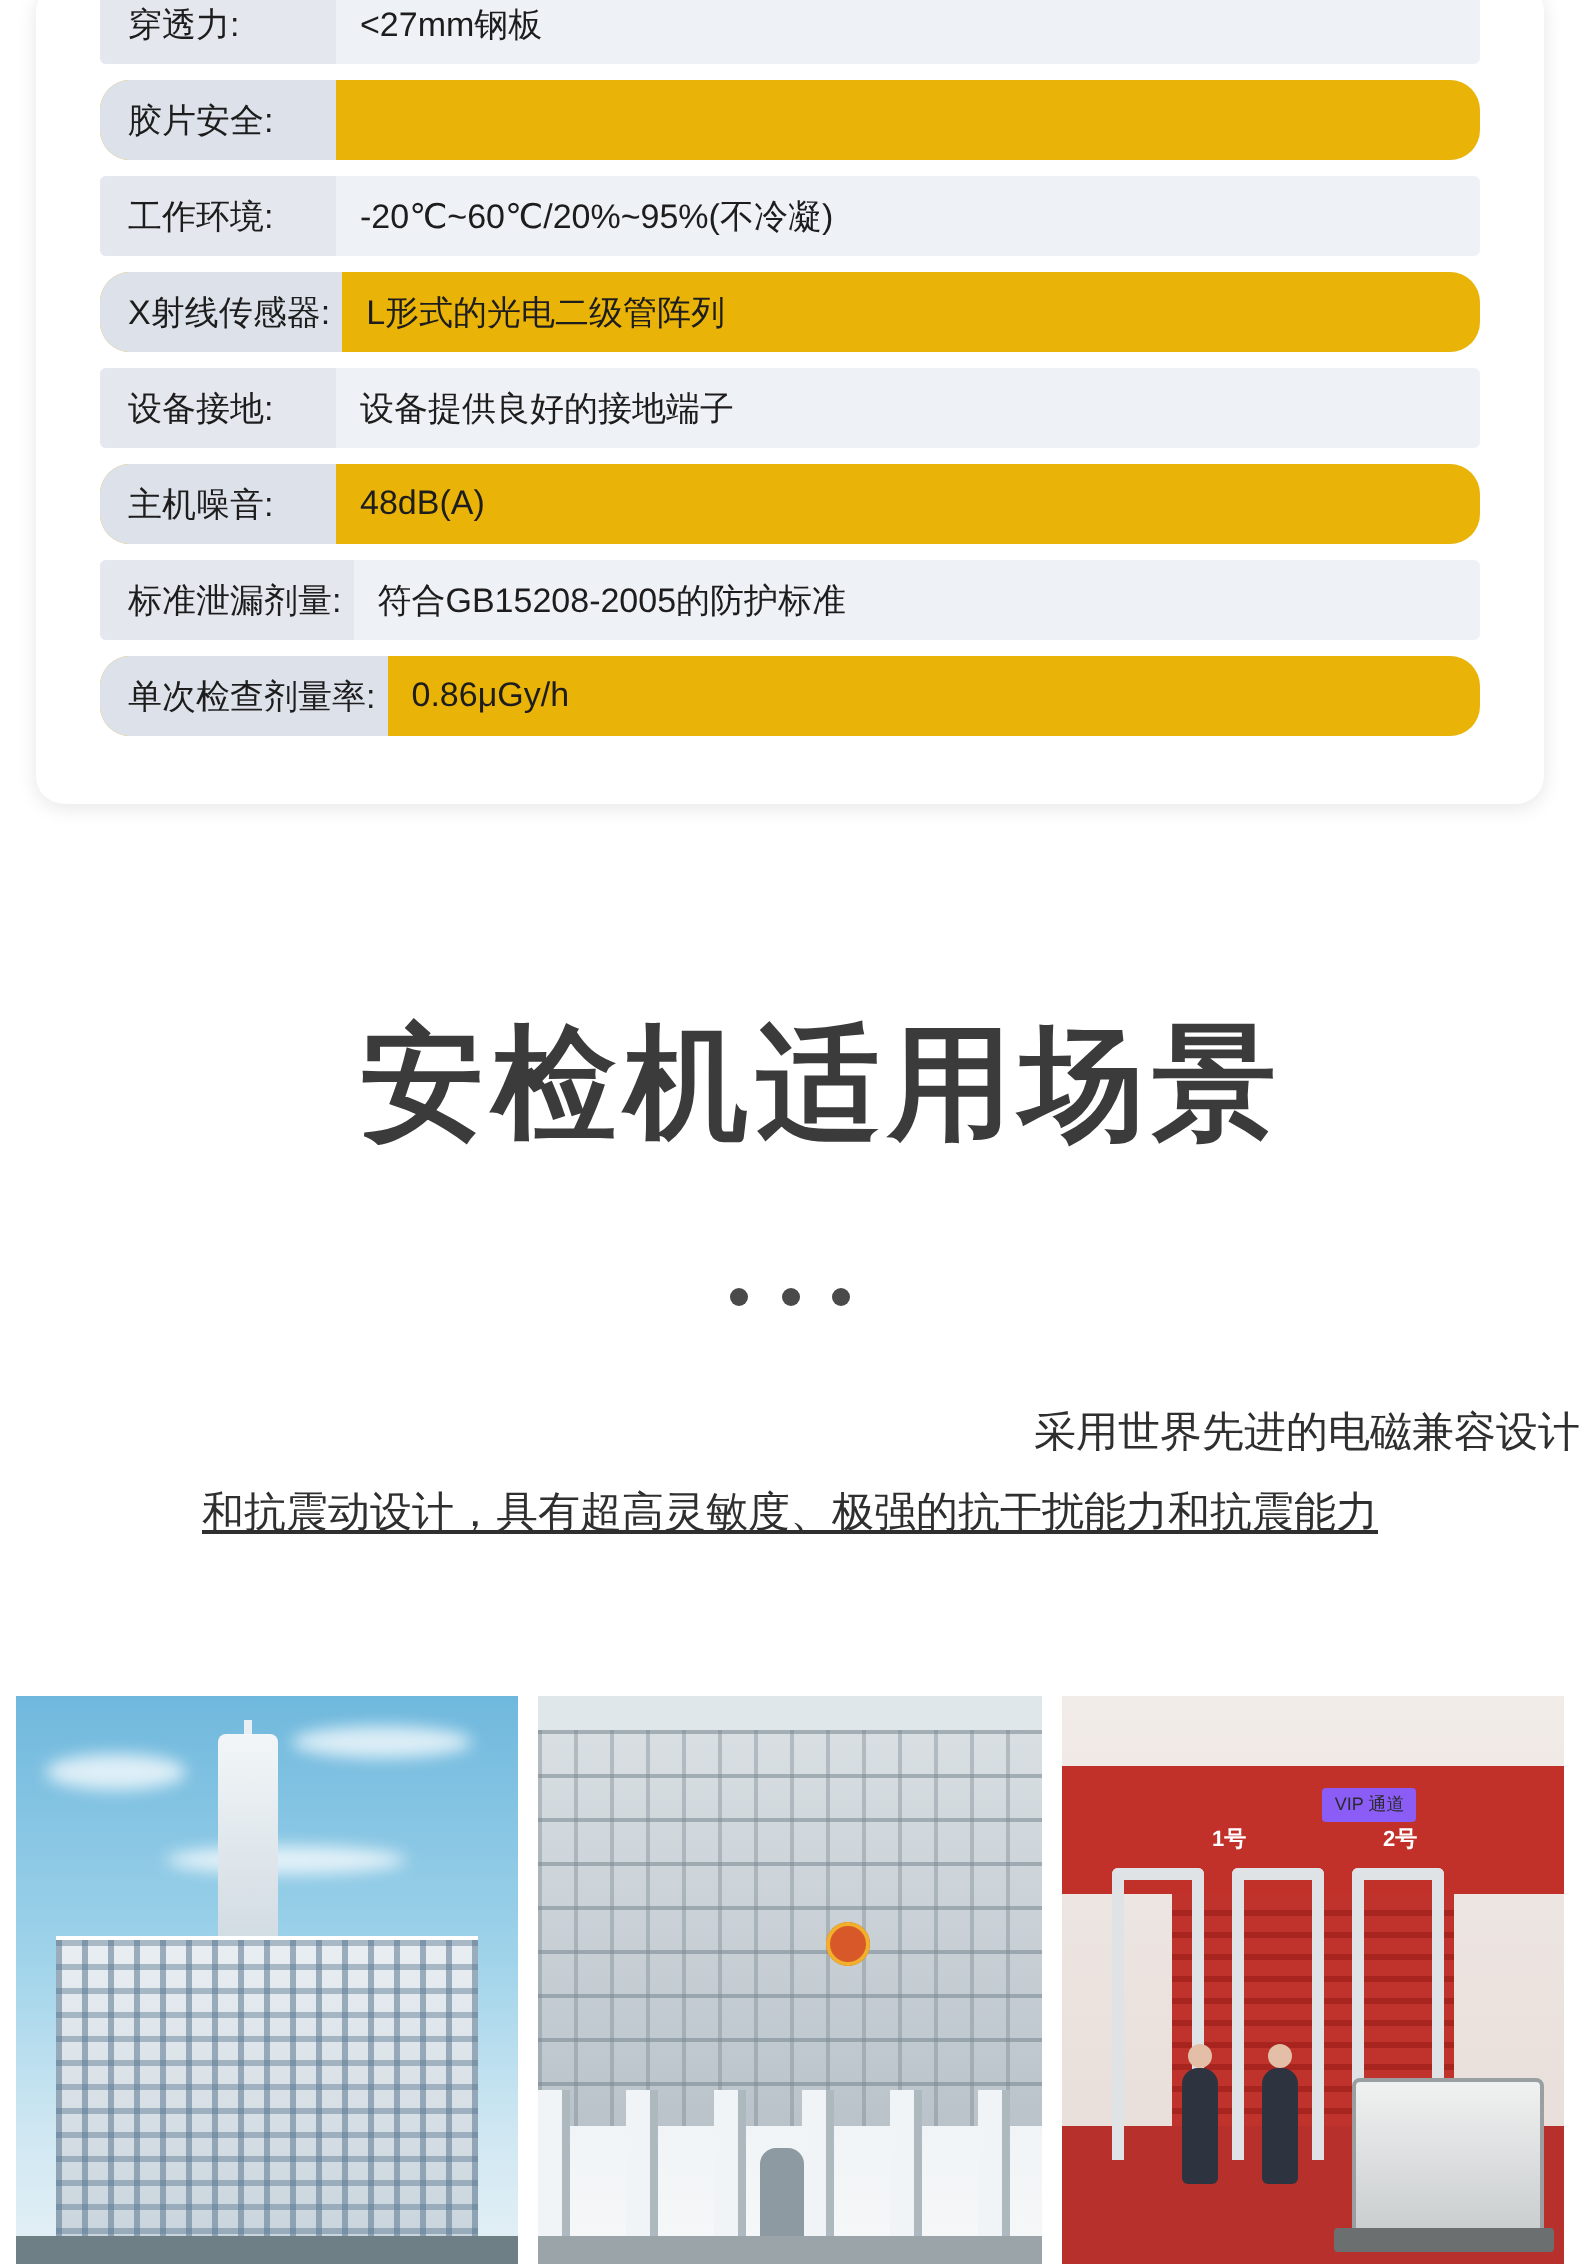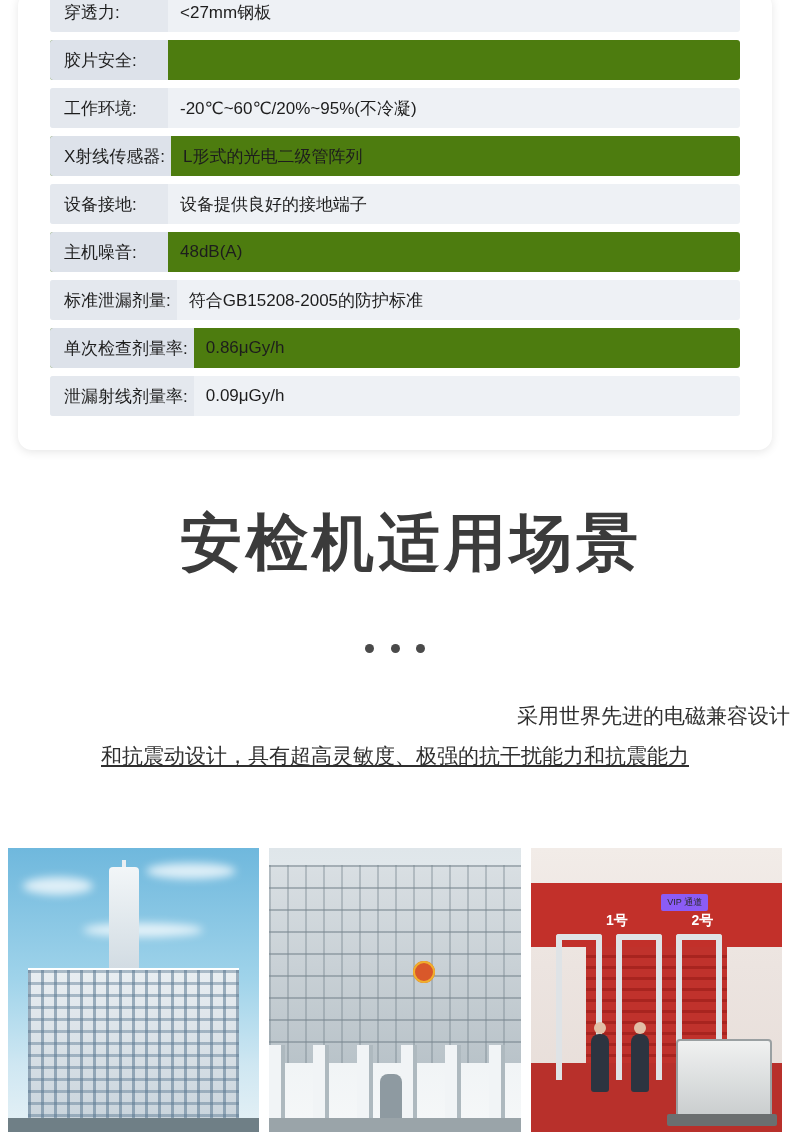--- a/index.html
+++ b/index.html
@@ -35,21 +35,22 @@
   .spec-row {
     display: flex;
     align-items: stretch;
     height: 40px;
     margin-bottom: 8px;
     background: #eef1f5;
     border-radius: 3px;
     overflow: hidden;
   }
   .spec-row.alt {
-    background: #4d7c0f;
+    background: #eab308;
+    border-radius: 15px;
   }
   .spec-label {
     flex: 0 0 auto;
     min-width: 118px;
     padding: 0 6px 0 14px;
     display: flex;
     align-items: center;
     font-size: 17px;
     color: #1d1d1d;
     background: #e4e8ee;
@@ -309,21 +310,21 @@
     background: #8b5cf6;
     color: #2b2b2b;
     font-size: 9px;
     border-radius: 2px;
     white-space: nowrap;
   }
   .p3-num {
     position: absolute;
     top: 22%;
     color: #ffffff;
-    font-size: 14px;
+    font-size: 11px;
     font-weight: bold;
   }
   .p3-num.n1 { left: 30%; }
   .p3-num.n2 { left: 64%; }
 </style>
 </head>
 <body>
 
 <div class="spec-card">
   <div class="spec-rows">
@@ -360,24 +361,20 @@
     <div class="spec-row">
       <div class="spec-label">标准泄漏剂量:</div>
       <div class="spec-value">符合GB15208-2005的防护标准</div>
     </div>
 
     <div class="spec-row alt">
       <div class="spec-label">单次检查剂量率:</div>
       <div class="spec-value">0.86μGy/h</div>
     </div>
 
-    <div class="spec-row">
-      <div class="spec-label">泄漏射线剂量率:</div>
-      <div class="spec-value">0.09μGy/h</div>
-    </div>
 
   </div>
 </div>
 
 <div class="section-title">安检机适用场景</div>
 
 <div class="dots">
   <span class="dot"></span>
   <span class="dot"></span>
   <span class="dot"></span>

